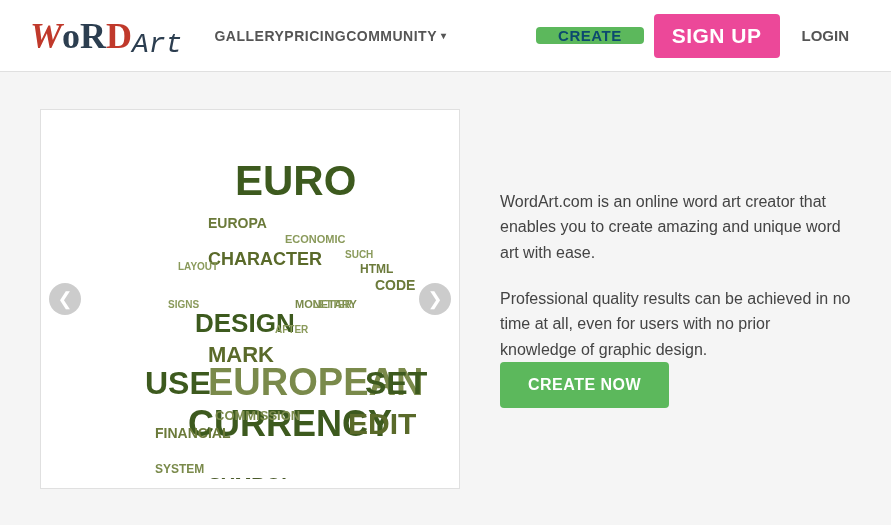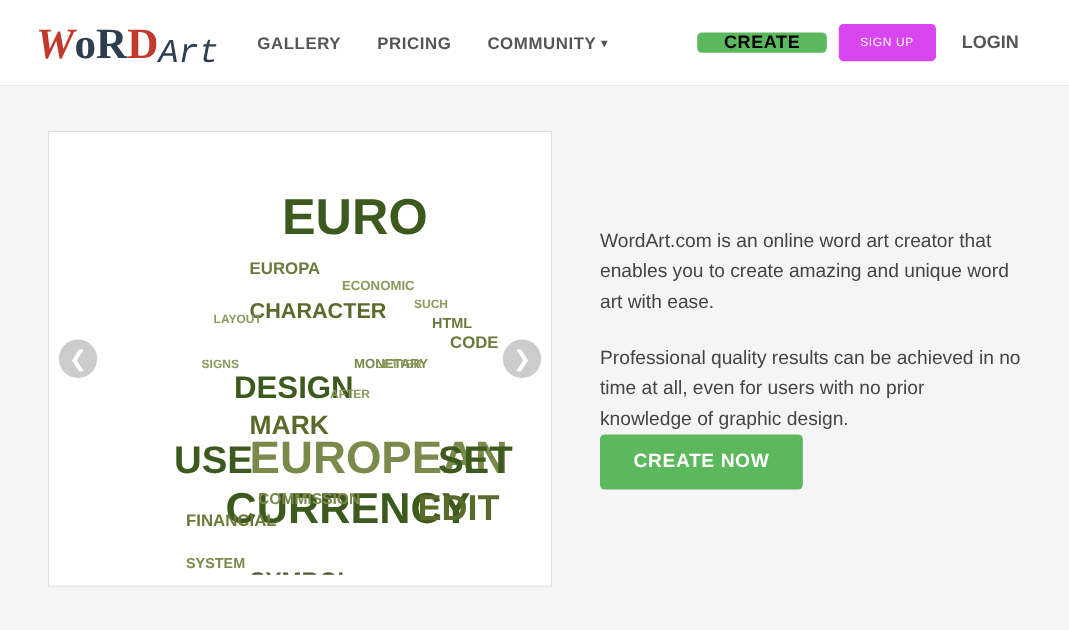--- a/index.html
+++ b/index.html
@@ -33,21 +33,20 @@
       font-family: Liberation Mono, monospace;
       color: #2c3e50;
       font-style: italic;
       position: relative;
       top: 4px;
     }
 
     nav {
       display: flex;
       align-items: center;
-      gap: 30px;
       flex: 1;
     }
     nav a {
       text-decoration: none;
       color: #555;
       font-size: 14px;
       font-weight: bold;
       letter-spacing: 0.5px;
     }
     .nav-community {
@@ -60,36 +59,36 @@
       color: #555;
     }
 
     .header-actions {
       display: flex;
       align-items: center;
       gap: 10px;
     }
     .btn-create {
       background: #5cb85c;
-      color: #000000;
+      color: #0c4a6e;
       border: none;
       padding: 0 22px;
       font-size: 15px;
       font-weight: bold;
       cursor: pointer;
       border-radius: 4px;
       letter-spacing: 0.5px;
     }
     .btn-signup {
-      background: #d946ef;
+      background: #ec4899;
       color: white;
       border: none;
       padding: 10px 18px;
-      font-size: 10px;
-      font-weight: normal;
+      font-size: 21px;
+      font-weight: bold;
       cursor: pointer;
       border-radius: 4px;
       letter-spacing: 0.5px;
     }
     .btn-login {
       background: transparent;
       color: #555;
       border: none;
       padding: 10px 12px;
       font-size: 15px;

